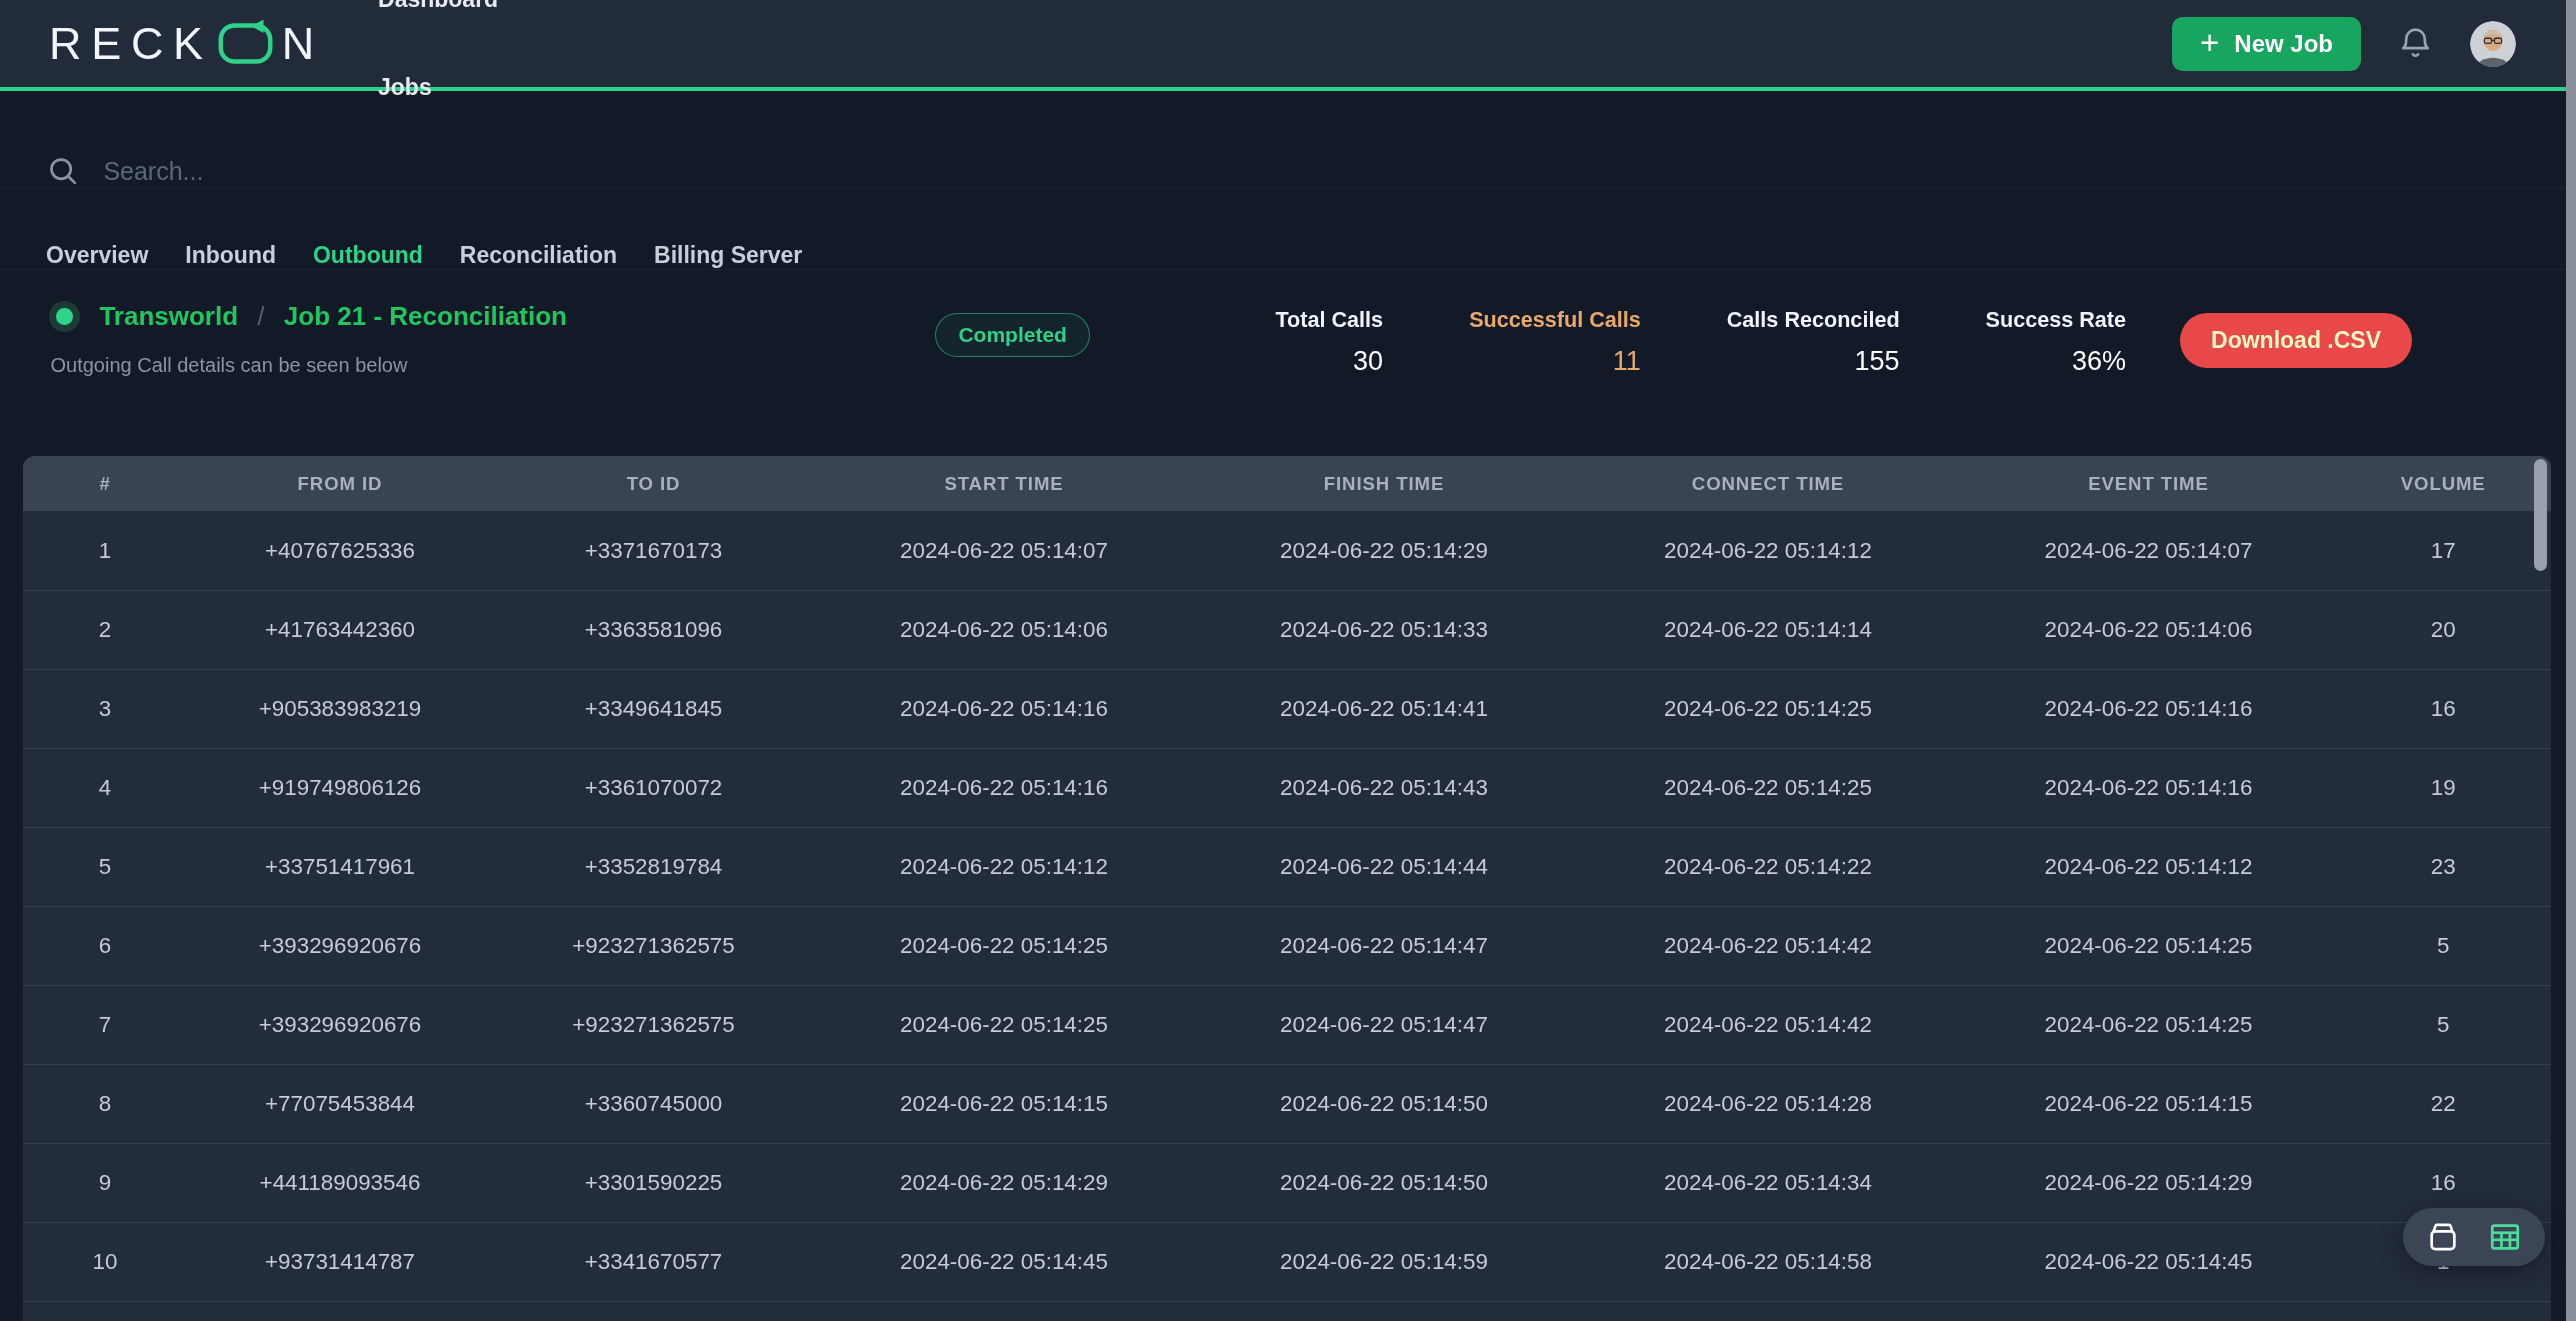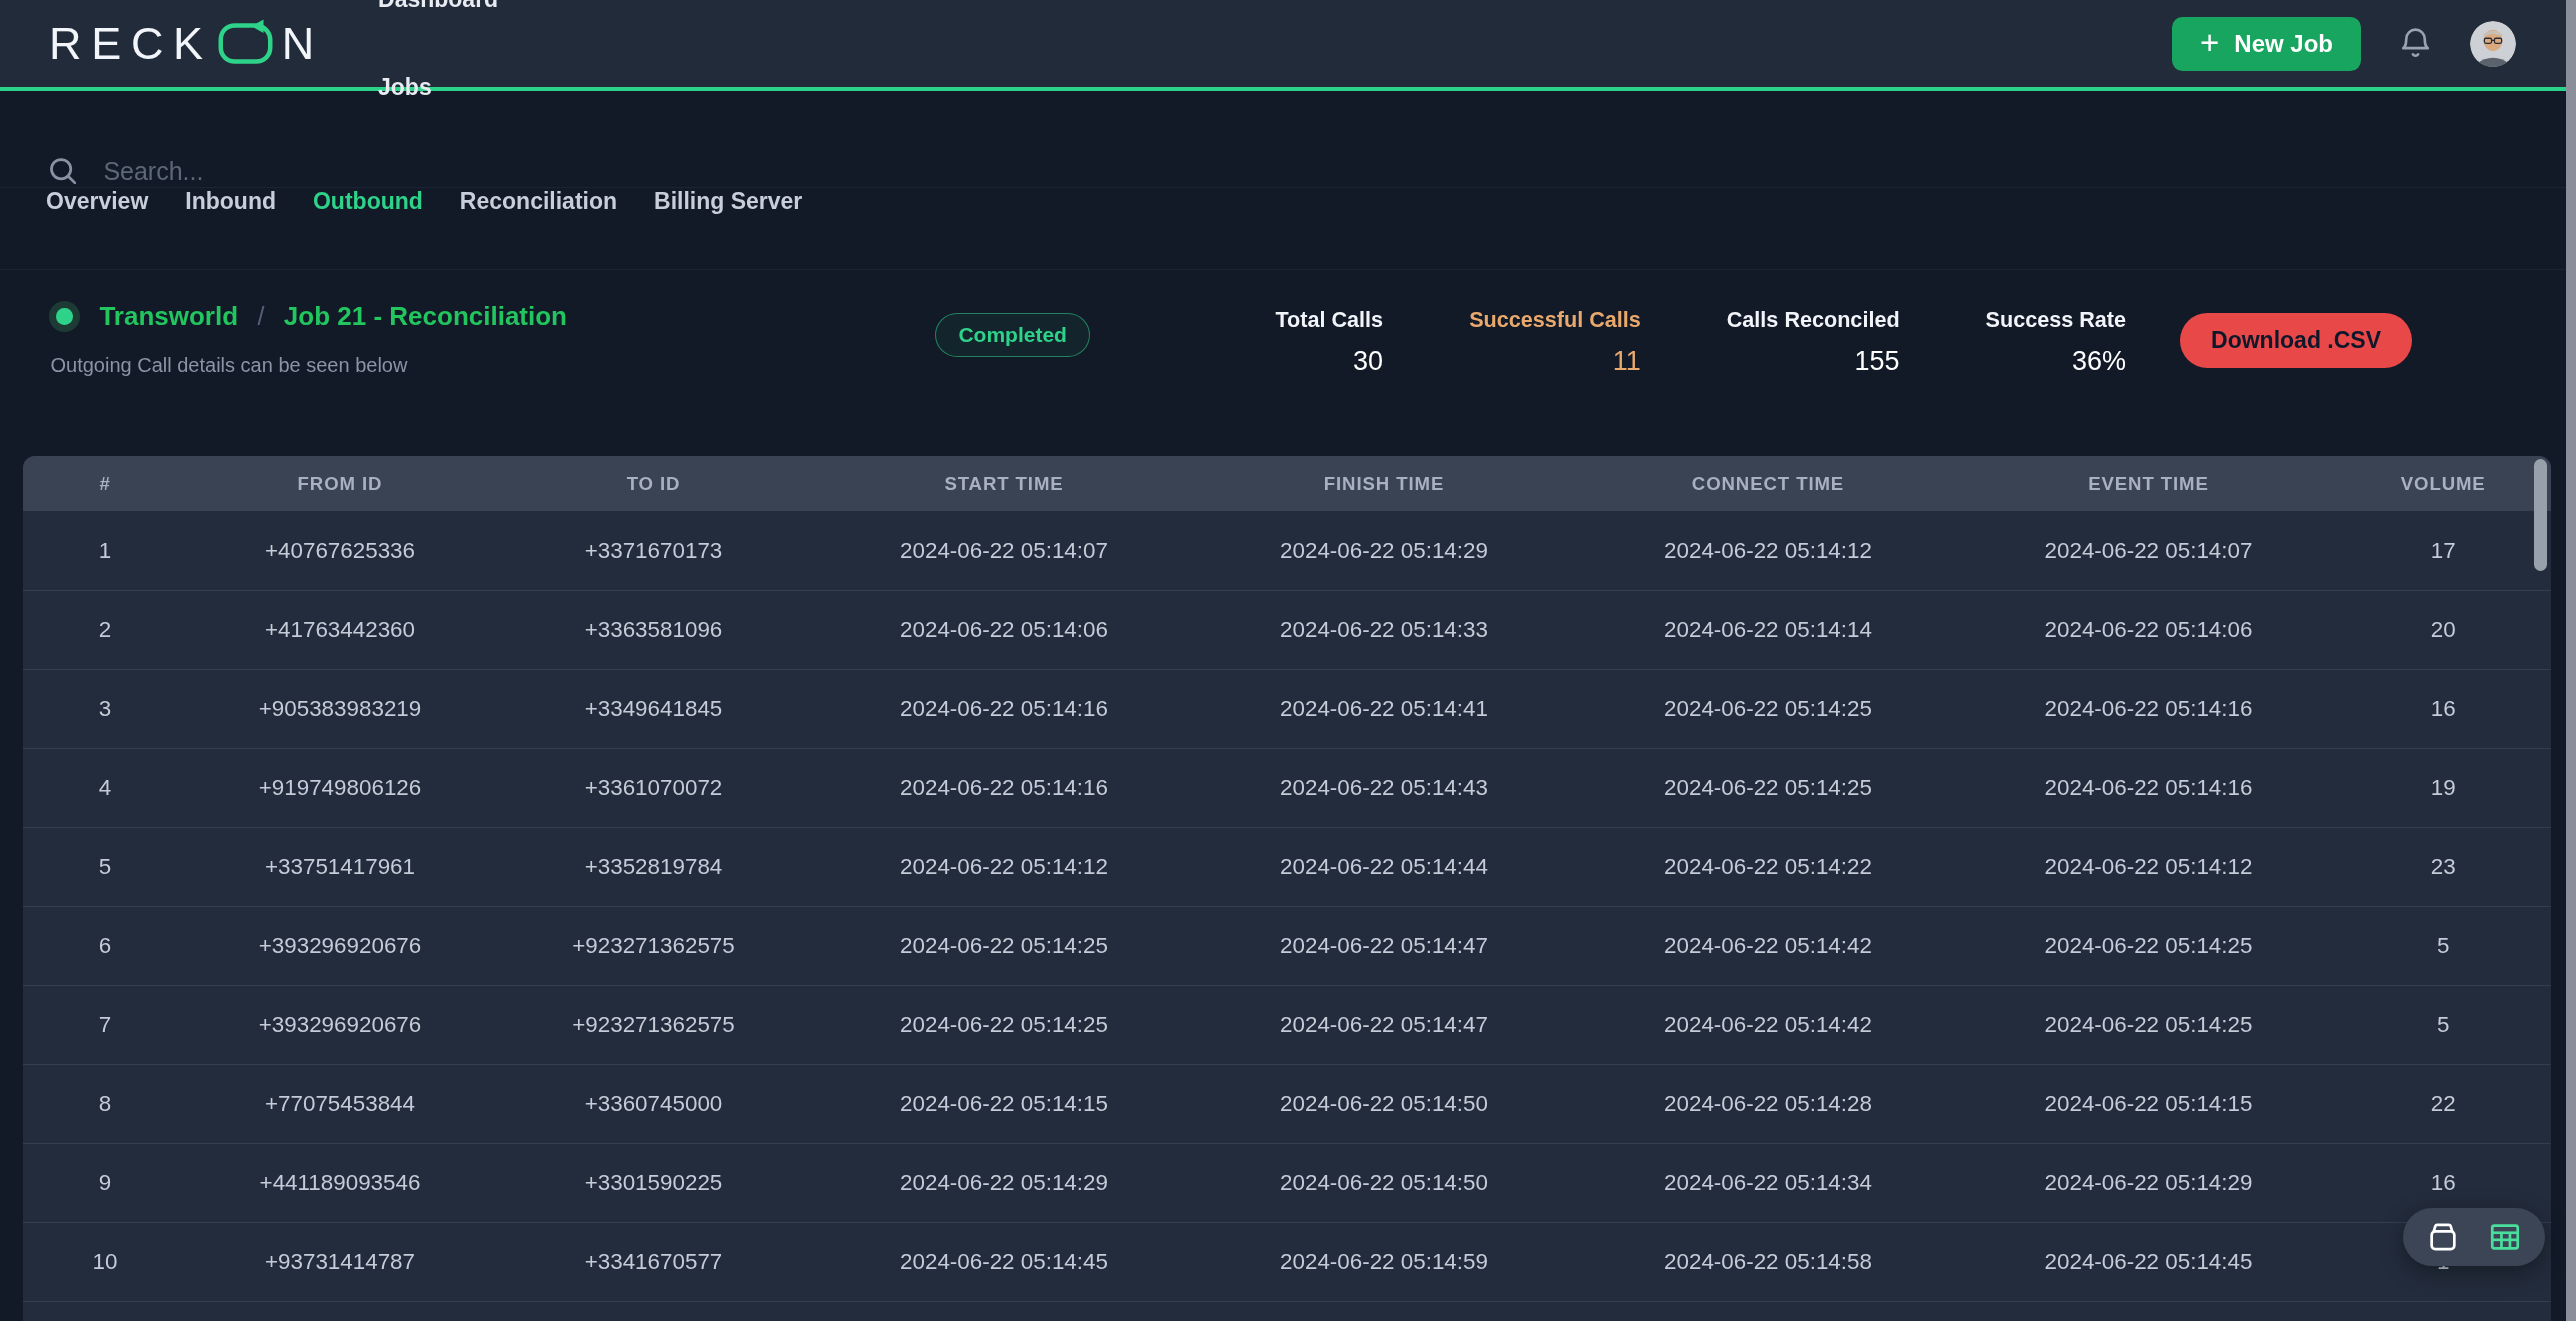--- a/index.html
+++ b/index.html
@@ -30,21 +30,21 @@
     height:97px;display:flex;align-items:flex-end;gap:22.4px;
     padding:0 46px;border-bottom:1.5px solid #1B2433;box-sizing:border-box;
   }
   .search-input{
     background:transparent;border:none;outline:none;color:#C7CDD8;
     font-size:25px;font-family:inherit;width:895px;
   }
   .search-input::placeholder{color:#5C6878;}
   
   .tabs{
-    height:82px;display:flex;align-items:flex-start;gap:37px;padding:0 46px;
+    height:82px;display:flex;align-items:flex-end;gap:37px;padding:0 46px;
     border-bottom:1.5px solid #1B2433;box-sizing:border-box;
     font-size:23px;font-weight:700;
   }
   .tab{color:#C9CFDA;cursor:pointer;}
   .tab.active{color:#2ED389;}
   
   .job-section{display:flex;align-items:flex-start;padding:31px 45px 0 49px;box-sizing:border-box;height:180px;}
   .job-left{min-width:791px;}
   .breadcrumb{display:flex;align-items:center;gap:19.4px;}
   .status-dot{width:31px;height:31px;border-radius:50%;background:#1D3A35;display:flex;align-items:center;justify-content:center;}
@@ -55,21 +55,21 @@
   .badge{
     margin-left:95px;margin-top:12px;
     border:1.5px solid rgba(46,211,137,.55);color:#2ED389;background:rgba(46,211,137,.06);
     border-radius:745px;font-size:21px;font-weight:700;padding:9px 22.4px;white-space:nowrap;
   }
   .stats{margin-left:auto;display:flex;gap:86px;margin-right:54px;text-align:right;margin-top:6px;}
   .stat-label{font-size:21.6px;font-weight:700;color:#F1F4F9;white-space:nowrap;}
   .stat-value{font-size:27px;font-weight:400;color:#FFFFFF;margin-top:13.4px;}
   .stat.accent .stat-label,.stat.accent .stat-value{color:#E9A96C;}
   .download-btn{
-    background:#E84848;color:#0f172a;border:none;border-radius:745px;height:55px;
+    background:#E84848;color:#fef9c3;border:none;border-radius:745px;height:55px;
     padding:0 31px;font-size:23px;font-weight:700;font-family:inherit;cursor:pointer;
     margin-top:12px;margin-right:119px;white-space:nowrap;
   }
   
   .table-card{
     position:absolute;left:23px;right:24.6px;top:456px;bottom:0;
     background:#232C3C;border-radius:12px 12px 0 0;overflow:hidden;
   }
   .tgrid{display:grid;grid-template-columns:164px 306px 321px 380px 380px 388px 373px 1fr;align-items:center;}
   .thead{height:55px;background:#3A4354;}

